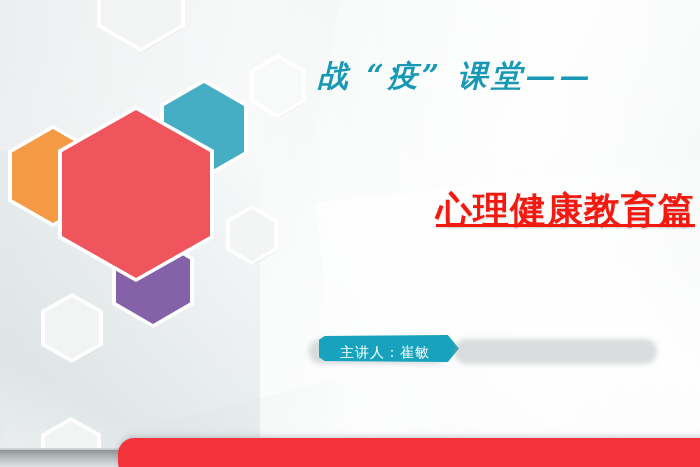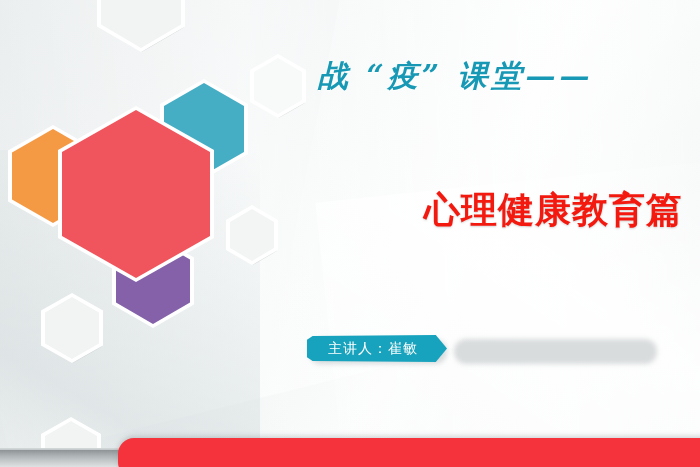--- a/index.html
+++ b/index.html
@@ -74,42 +74,44 @@
     letter-spacing: 4px;
     color: #1799b5;
     font-family: "DejaVu Serif", "Liberation Serif", serif;
     font-style: italic;
     font-weight: bold;
     white-space: nowrap;
     text-shadow: 0 1px 0 rgba(255,255,255,0.8);
   }
   .main-title {
     position: absolute;
-    left: 424px;
+    left: 436px;
     top: 186px;
     font-size: 36px;
     font-weight: bold;
     letter-spacing: 1px;
     color: #f4190f;
     white-space: nowrap;
     text-shadow: 0 1px 2px rgba(160,160,160,0.45);
+    text-decoration: underline;
   }
 
   
   .ribbon {
     position: absolute;
     height: 27px;
     display: flex;
-    align-items: center;
+    align-items: flex-end;
     justify-content: center;
     color: #ffffff;
     font-size: 14px;
     letter-spacing: 1px;
     white-space: nowrap;
     box-sizing: border-box;
+    margin-left: 12px;
   }
   .ribbon-speaker {
     left: 307px;
     top: 335px;
     width: 140px;
     background: #17a3bd;
     clip-path: polygon(0% 18%, 4% 4%, 92% 0%, 100% 50%, 92% 100%, 4% 96%, 0% 82%);
     padding-right: 8px;
   }
   .ribbon-org {

